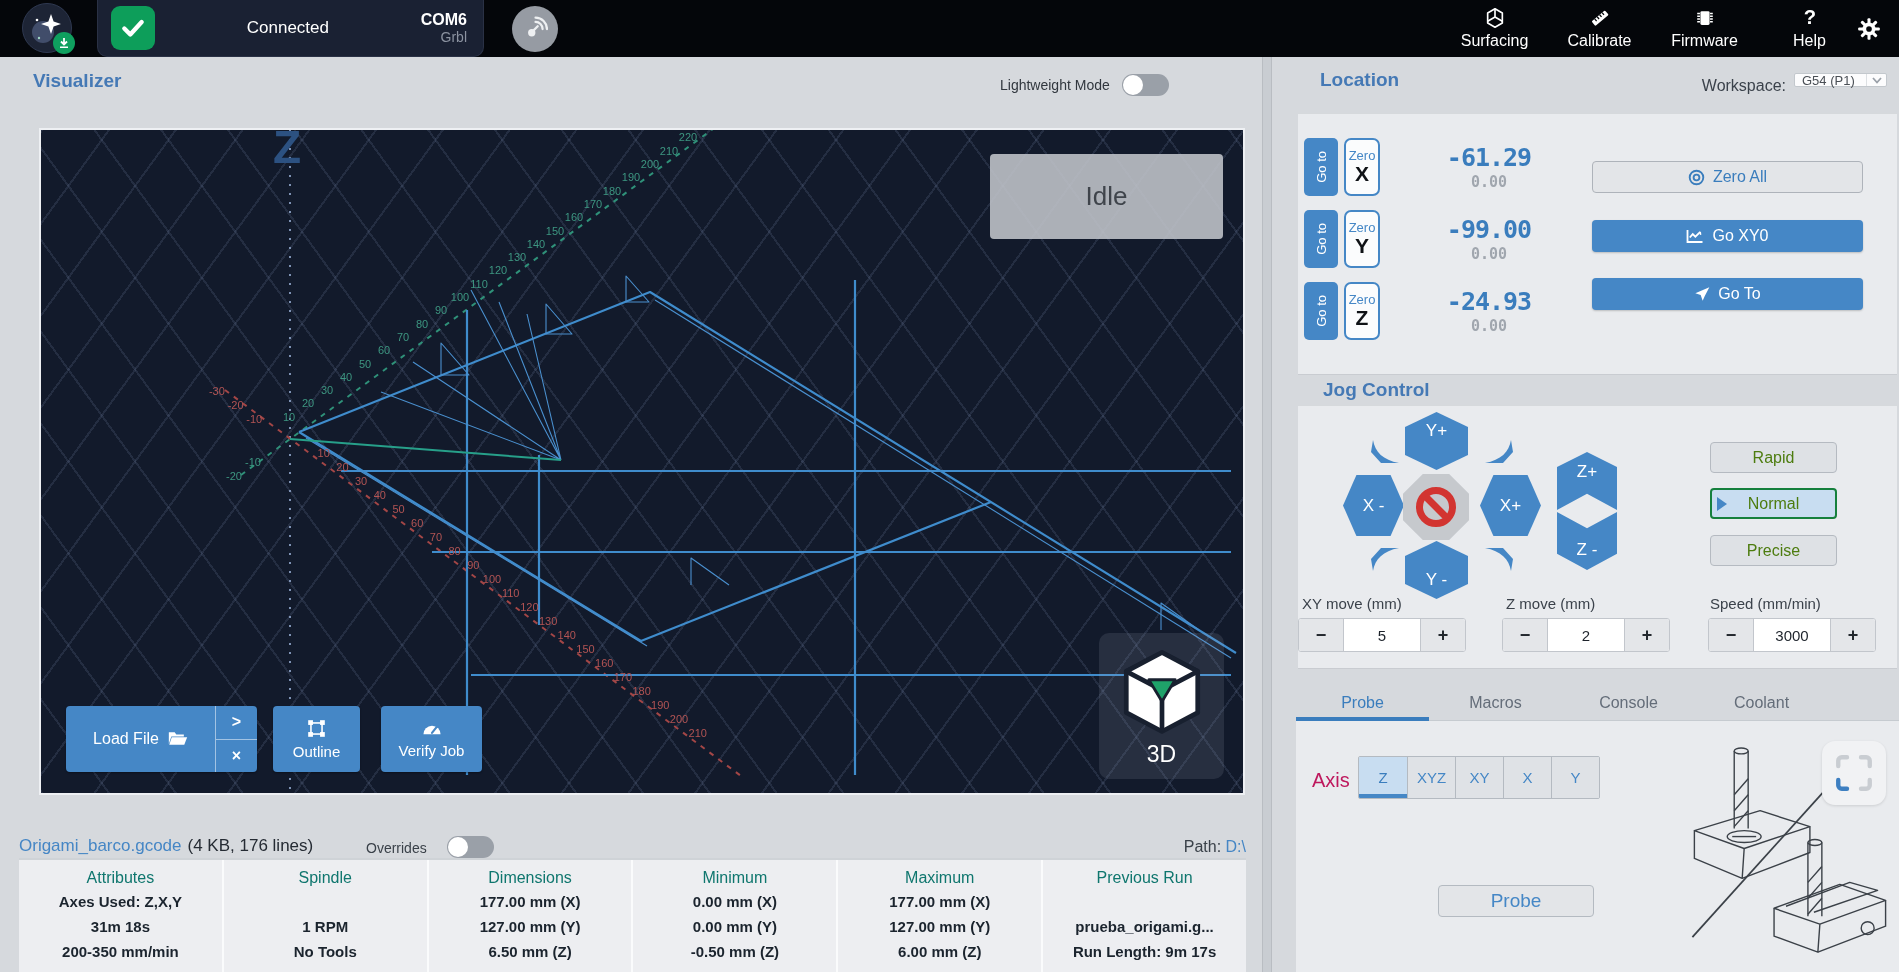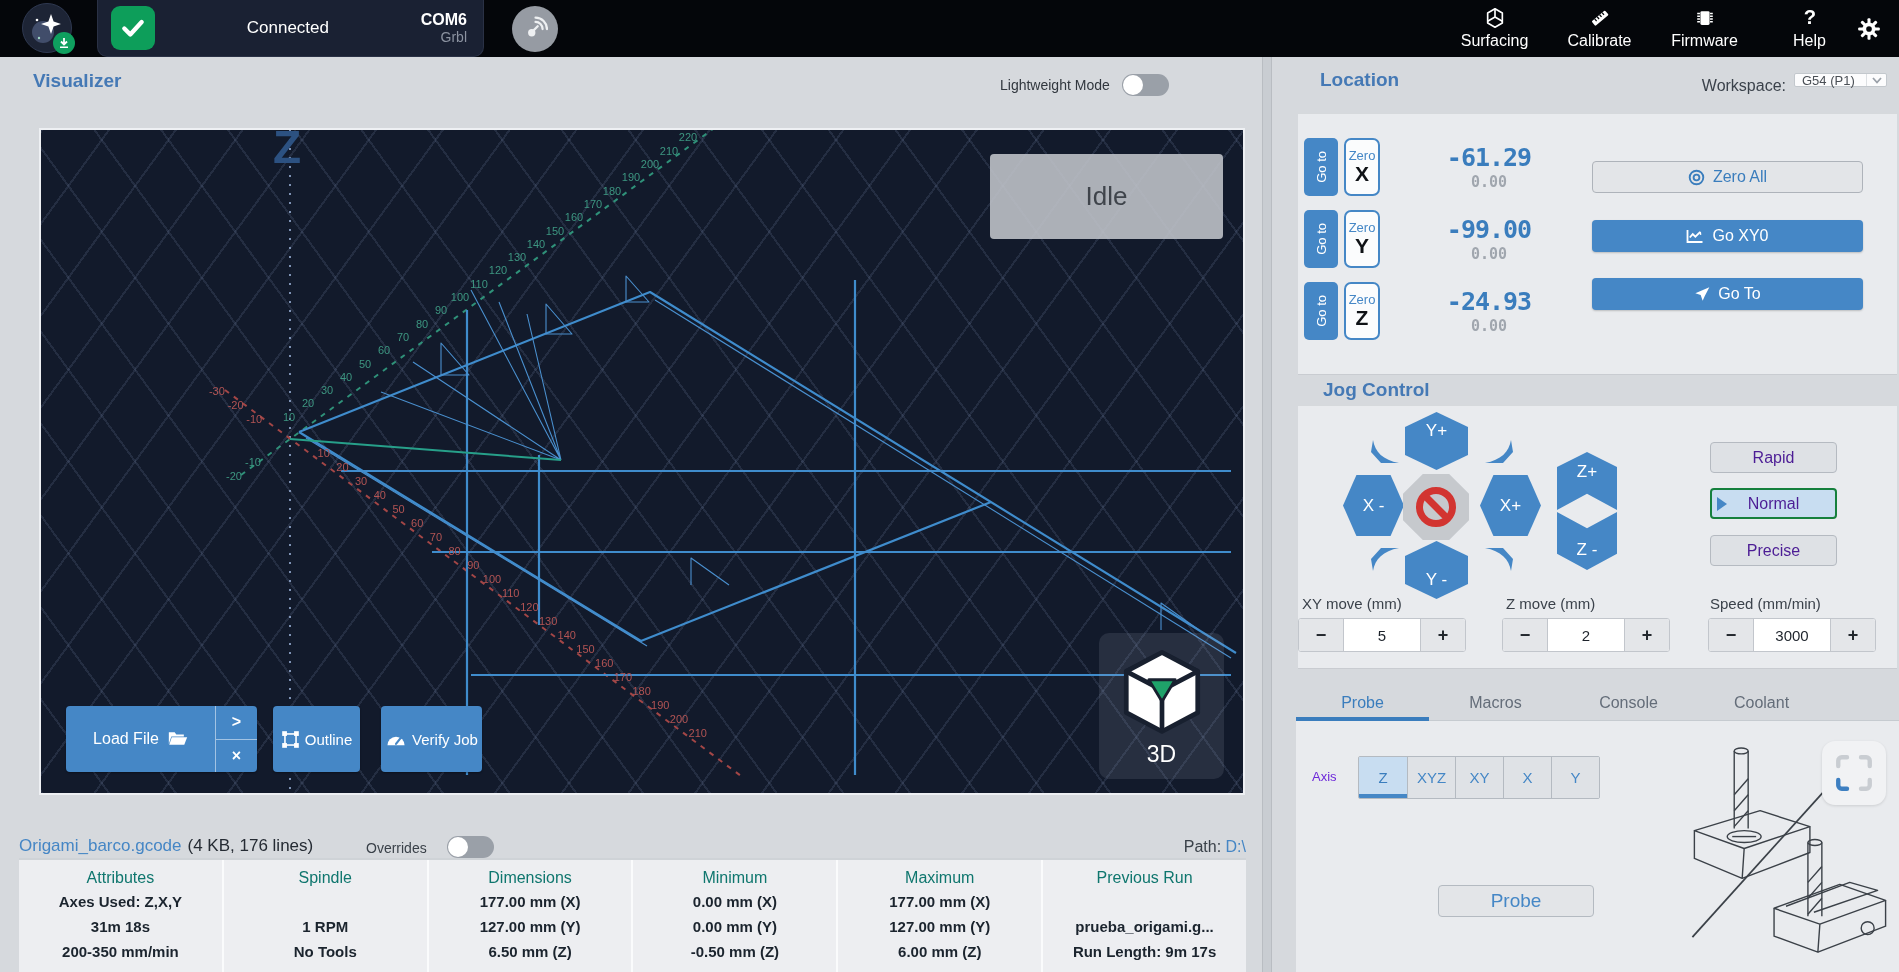--- a/index.html
+++ b/index.html
@@ -30,21 +30,21 @@
 .toggle .knob{position:absolute;left:1px;top:1px;width:20px;height:20px;border-radius:50%;background:#fff}
 .canvas{position:absolute;left:39px;top:128px;width:1206px;height:667px;background:#121a2b;border:2px solid #eef0f3;overflow:hidden}
 .canvas .grid{position:absolute;inset:0;background-image:
  repeating-linear-gradient(54deg,rgba(125,142,178,.17) 0 2px,transparent 2px 54px),
  repeating-linear-gradient(126deg,rgba(125,142,178,.17) 0 2px,transparent 2px 54px)}
 .z-label{position:absolute;left:232px;top:-10px;font-size:46px;font-weight:bold;color:#2c5181}
 .viz-svg{position:absolute;left:0;top:0}
 .idle-box{position:absolute;left:949px;top:24px;width:233px;height:85px;border-radius:4px;background:rgba(193,197,203,.88);display:flex;align-items:center;justify-content:center;font-size:26px;color:#3f444b}
 .cbtn{position:absolute;height:66px;border-radius:4px;background:#4587c6;color:#fff;display:flex;cursor:pointer;box-shadow:0 1px 2px rgba(0,0,0,.35)}
 .cbtn .main{flex:1;display:flex;align-items:center;justify-content:center;gap:9px;font-size:16px}
-.cbtn.col{flex-direction:row;align-items:center;justify-content:center;gap:5px;font-size:15px}
+.cbtn.col{flex-direction:column;align-items:center;justify-content:center;gap:5px;font-size:15px}
 .loadfile{left:25px;top:576px;width:191px}
 .split{width:42px;border-left:1px solid rgba(255,255,255,.5);display:flex;flex-direction:column}
 .split>div{flex:1;display:flex;align-items:center;justify-content:center;font-size:16px;font-weight:bold;cursor:pointer}
 .split>div+div{border-top:1px solid rgba(255,255,255,.5)}
 .outline{left:232px;top:576px;width:87px}
 .verify{left:340px;top:576px;width:101px}
 .start{left:457px;top:576px;width:192px;background:#13925b;position:absolute}
 .start .main{font-size:17px}
 .start .list-ic{position:absolute;right:7px;top:6px}
 .btn3d{position:absolute;left:1058px;top:503px;width:125px;height:146px;border-radius:10px;background:rgba(170,180,200,.14);display:flex;flex-direction:column;align-items:center;justify-content:center;cursor:pointer}
@@ -98,36 +98,36 @@
 .hex-zp{clip-path:polygon(50% 0,100% 26%,100% 100%,50% 72%,0 100%,0 26%)}
 .hex-zm{clip-path:polygon(0 0,50% 28%,100% 0,100% 72%,50% 100%,0 72%)}
 .hex.yplus{align-items:flex-start;padding-top:9px}
 .hex.yminus{align-items:flex-end;padding-bottom:9px}
 .hex.zplus{align-items:flex-start;padding-top:10px}
 .hex.zminus{align-items:flex-end;padding-bottom:10px}
 .jstop{position:absolute;left:107px;top:417px;width:66px;height:66px;background:#c6c9cd;clip-path:polygon(30% 0,70% 0,100% 30%,100% 70%,70% 100%,30% 100%,0 70%,0 30%);display:flex;align-items:center;justify-content:center;cursor:pointer}
 .nosign{position:relative;width:40px;height:40px;border:7px solid #d23430;border-radius:50%}
 .nosign::after{content:"";position:absolute;left:-2px;top:10px;width:31px;height:7px;background:#d23430;transform:rotate(45deg)}
 .diag{position:absolute;width:32px;height:27px;cursor:pointer}
-.preset{position:absolute;left:414px;width:127px;height:31px;background:#dee1e5;border:1px solid #b5bac1;border-radius:4px;color:#4c1d95;font-size:16px;display:flex;align-items:center;justify-content:center;cursor:pointer}
+.preset{position:absolute;left:414px;width:127px;height:31px;background:#dee1e5;border:1px solid #b5bac1;border-radius:4px;color:#4d7c0f;font-size:16px;display:flex;align-items:center;justify-content:center;cursor:pointer}
 .preset.active{background:#c8ddf1;border:2px solid #15803d}
 .preset.active::before{content:"";position:absolute;left:5px;border-left:10px solid #4587c6;border-top:7px solid transparent;border-bottom:7px solid transparent}
 .step-label{position:absolute;font-size:15px;color:#3b424b}
 .stepper{position:absolute;width:168px;height:34px;display:flex;border:1px solid #c2c6cc;border-radius:3px;overflow:hidden;background:#fff}
 .stepper .sbtn{width:45px;background:#e4e6e9;display:flex;align-items:center;justify-content:center;font-size:18px;font-weight:bold;color:#23282e;cursor:pointer}
 .stepper .sbtn.minus{border-right:1px solid #c2c6cc}
 .stepper .sbtn.plus{border-left:1px solid #c2c6cc}
 .stepper .sval{flex:1;display:flex;align-items:center;justify-content:center;font-size:15px;color:#1d232b}
 
 
 .tabs{position:absolute;left:0;top:628px;width:603px;height:36px;display:flex;border-bottom:1px solid #c6cbd0}
 .tab{width:133px;display:flex;align-items:center;justify-content:center;font-size:16px;color:#646d79;cursor:pointer;position:relative}
 .tab.active{color:#3a7dbd}
 .tab.active::after{content:"";position:absolute;left:0;right:0;bottom:-1px;height:4px;background:#3a7dbd}
-.axis-lbl{position:absolute;left:16px;top:712px;font-size:13px;color:#6d28d9}
+.axis-lbl{position:absolute;left:16px;top:712px;font-size:20px;color:#be185d}
 .segmented{position:absolute;left:62px;top:699px;height:43px;display:flex;border:1px solid #b4bac1;border-radius:2px;overflow:hidden}
 .seg{width:48px;display:flex;align-items:center;justify-content:center;background:#dfe2e6;color:#4587c6;font-size:15px;cursor:pointer}
 .seg+.seg{border-left:1px solid #b4bac1}
 .seg.active{background:#c8ddf1;color:#3a7dbd;box-shadow:inset 0 -4px 0 #4587c6}
 .probe-btn{position:absolute;left:142px;top:828px;width:156px;height:32px;background:#e3e5e8;border:1px solid #b4bac1;border-radius:4px;color:#4587c6;font-size:19px;display:flex;align-items:center;justify-content:center;cursor:pointer}
 .illus{position:absolute;left:386px;top:676px}
 .expand{position:absolute;left:526px;top:684px;width:64px;height:64px;border-radius:13px;background:#f1f2f4;box-shadow:0 1px 3px rgba(0,0,0,.12);display:flex;align-items:center;justify-content:center;cursor:pointer}
 </style>
 </head>
 <body>

